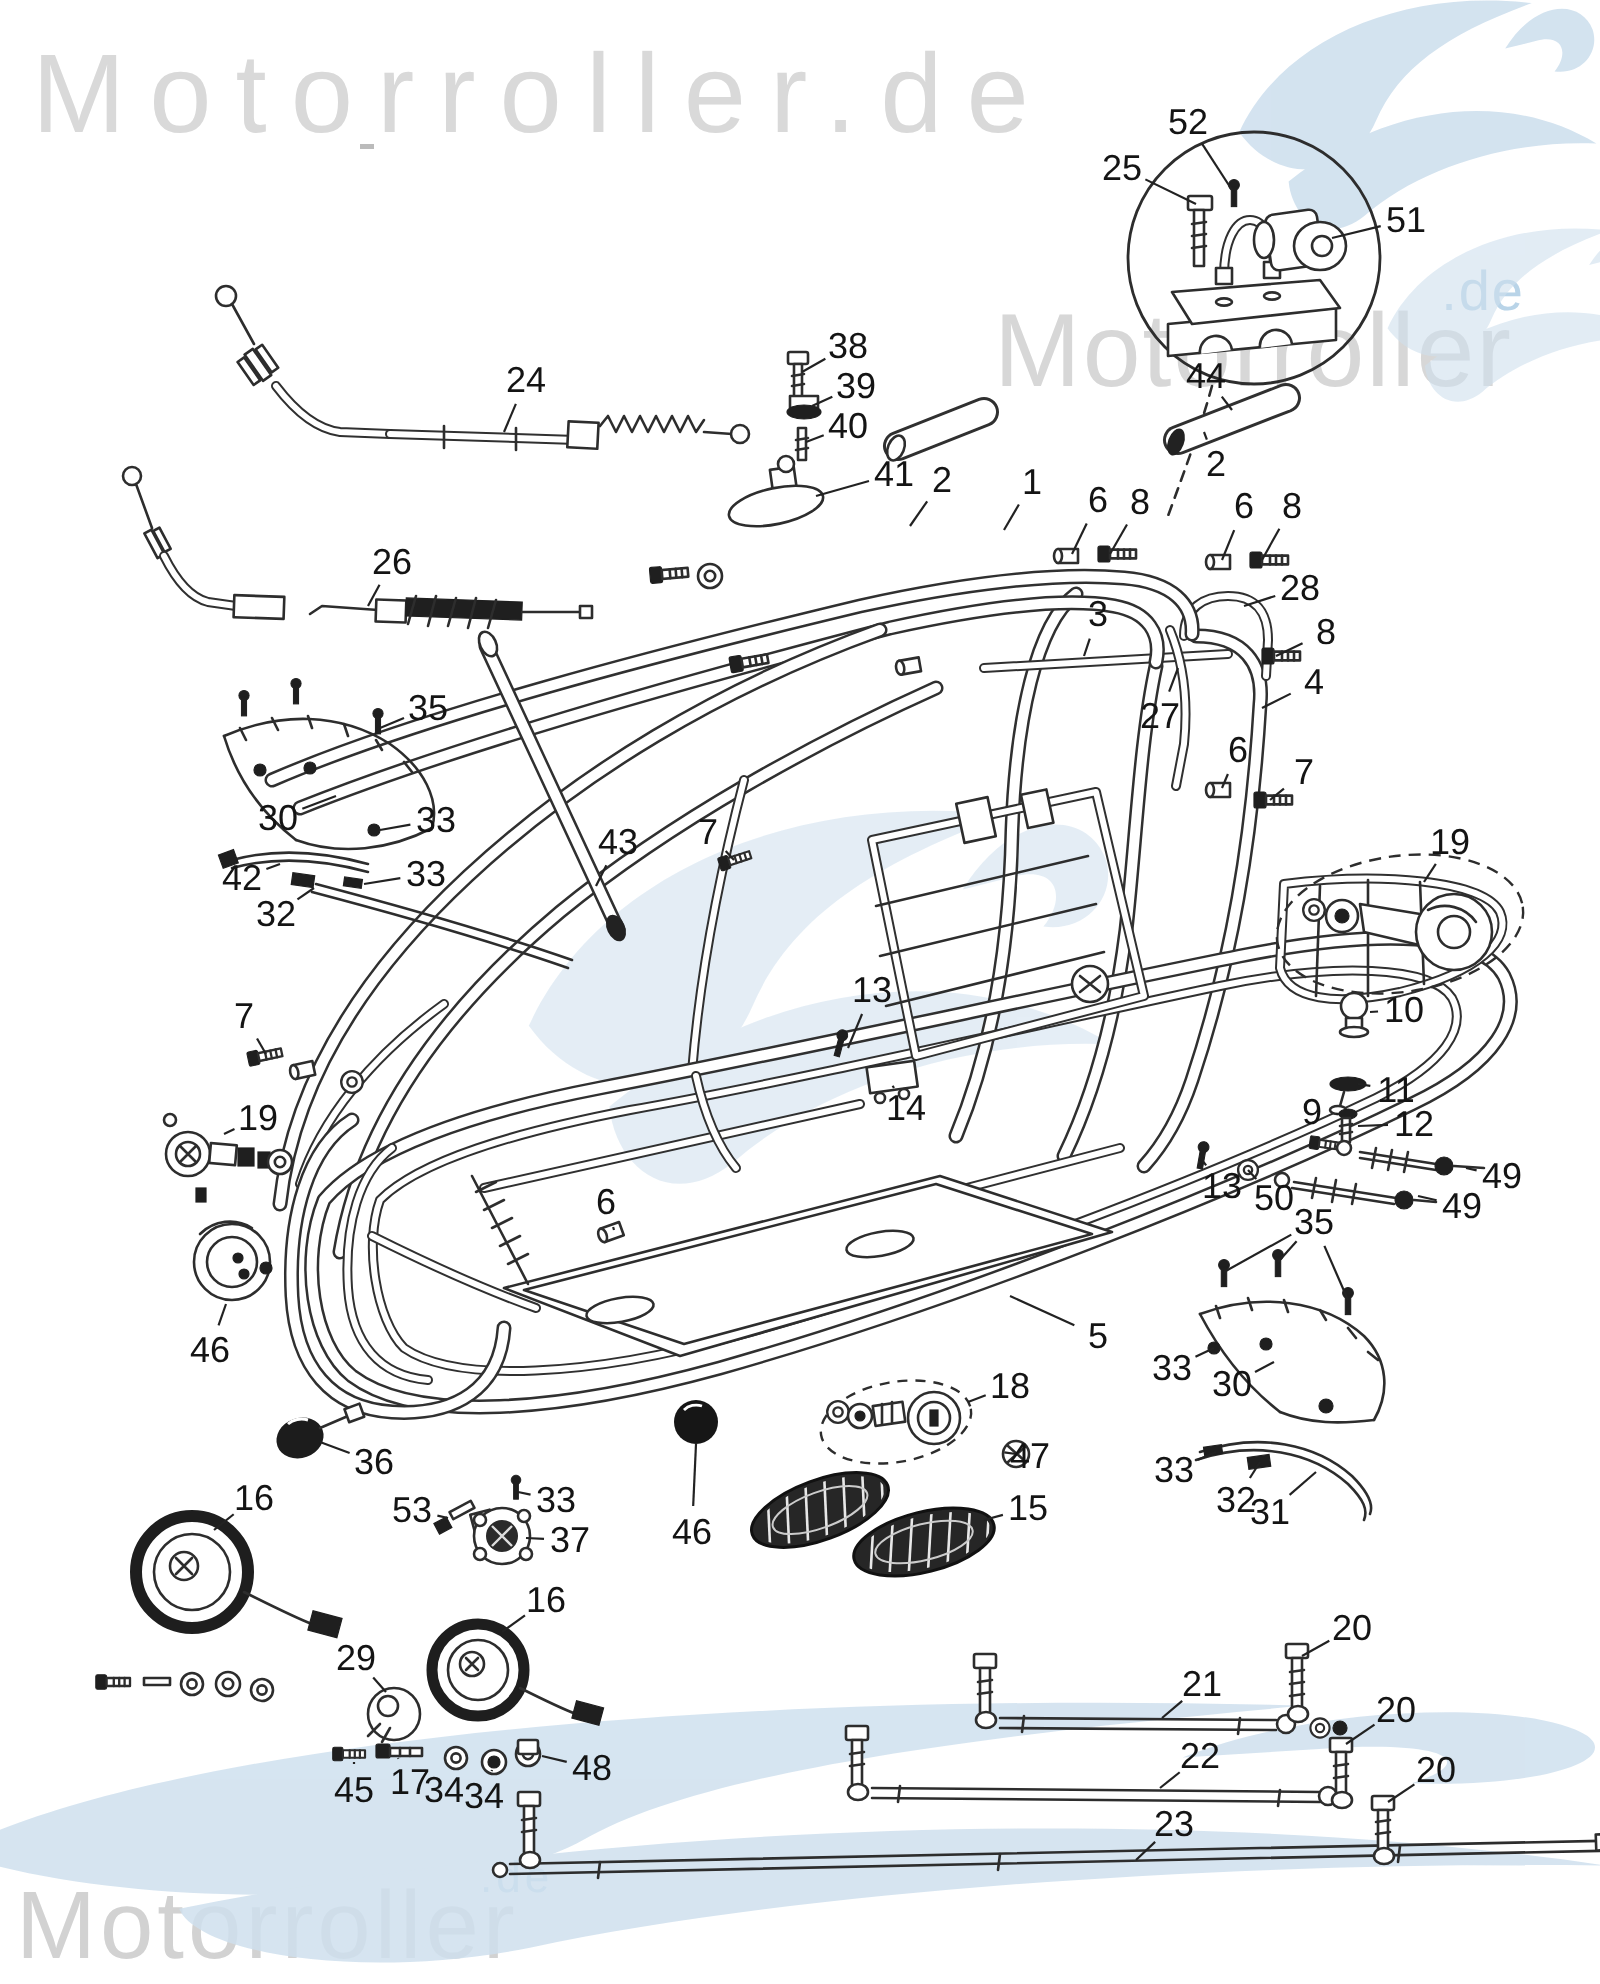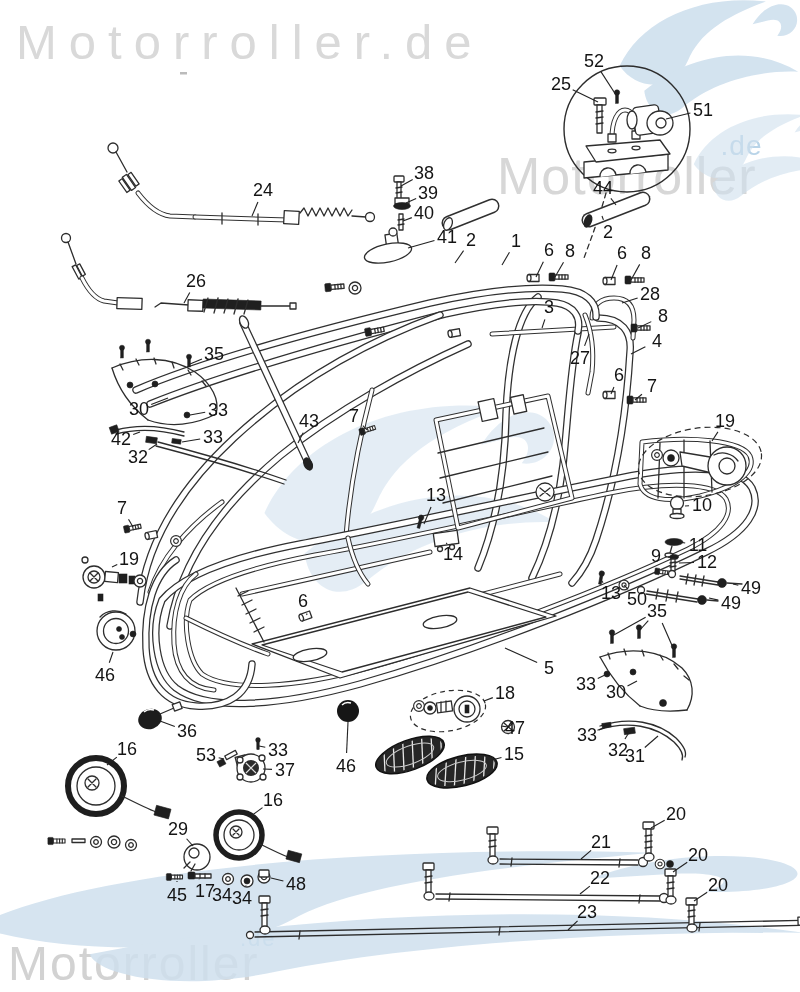--- a/index.html
+++ b/index.html
@@ -1,18 +1,18 @@
 <!DOCTYPE html>
 <html><head>
 <meta charset="utf-8">
 <style>
   html,body{margin:0;padding:0;background:#fff;}
   body{width:800px;height:992px;position:relative;overflow:hidden;font-family:"Liberation Sans",sans-serif;}
   .wm-text{position:absolute;color:#d6d6d6;white-space:nowrap;z-index:0;user-select:none;}
-  #wm-top{left:16px;top:14px;font-size:49px;letter-spacing:12px;color:#d9d9d9;}
+  #wm-top{left:16px;top:14px;font-size:56px;letter-spacing:12px;color:#d9d9d9;}
   #wm-mid{left:497px;top:146px;font-size:52px;letter-spacing:1px;color:#d7d7d7;}
   #wm-bottom{left:8px;top:936px;font-size:48px;letter-spacing:2px;color:#d2d2d2;}
   .wm-de{position:absolute;color:#b9d4e8;font-weight:normal;}
   #wm-mid .wm-de{font-size:28px;right:-6px;top:-16px;}
   #wm-bottom .wm-de{font-size:22px;left:232px;top:-10px;}
   #scene{position:absolute;left:0;top:0;z-index:1;}
   .wm{fill:#cfe0ee;stroke:none;}
   .ln{fill:none;stroke:#2d2d2d;stroke-width:1.3;stroke-linecap:round;stroke-linejoin:round;}
   .lnF{fill:#ffffff;stroke:#2d2d2d;stroke-width:1.3;stroke-linejoin:round;}
   .dark{fill:#1f1f1f;stroke:#1f1f1f;stroke-width:0.6;}

